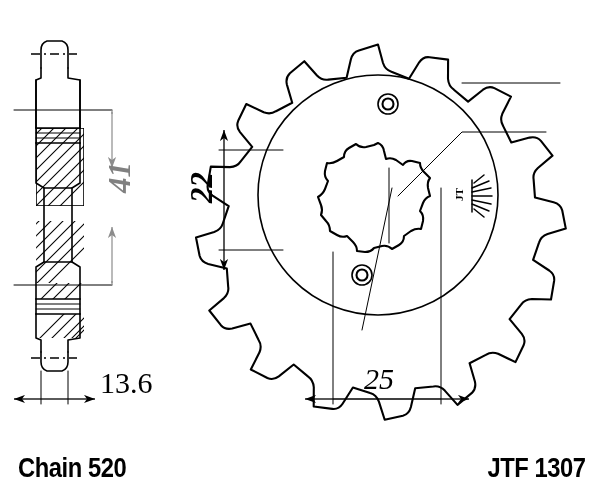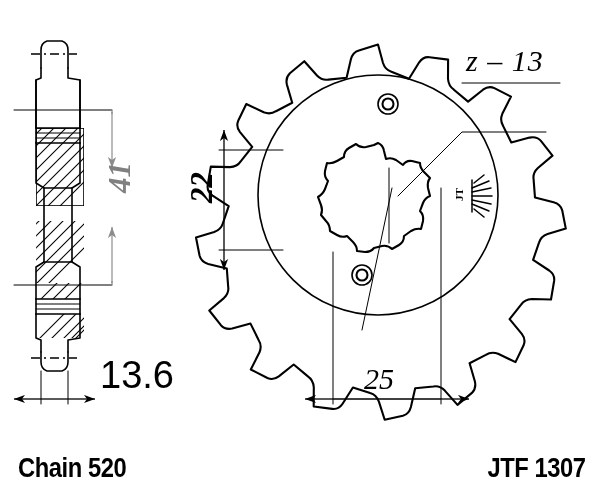--- a/index.html
+++ b/index.html
@@ -13,22 +13,22 @@
   #label-part{right:14px;top:455px;font-size:27px;font-weight:bold;
      letter-spacing:-0.5px;transform:scaleX(0.88);transform-origin:right center;}
   #label-z{left:466px;top:46px;font-size:30px;font-style:italic;
      font-family:"Liberation Serif", serif;letter-spacing:1px;}
   #label-41{left:104px;top:162px;font-size:31px;font-style:italic;font-weight:bold;
      font-family:"Liberation Serif", serif;color:#808080;
      transform:rotate(-90deg);transform-origin:center center;}
   #label-22{left:186px;top:172px;font-size:31px;font-style:italic;font-weight:bold;
      font-family:"Liberation Serif", serif;
      transform:rotate(-90deg);transform-origin:center center;}
-  #label-136{left:100px;top:356px;font-size:38px;
-     font-family:Liberation Sans, sans-serif;}
+  #label-136{left:100px;top:368px;font-size:30px;
+     font-family:Liberation Serif, serif;}
   #label-25{left:364px;top:364px;font-size:30px;font-style:italic;
      font-family:"Liberation Serif", serif;text-align:right;}
   .ln{fill:none;stroke:#000;stroke-width:1.6;stroke-linecap:round;stroke-linejoin:round;}
   .ln-thin{fill:none;stroke:#000;stroke-width:1;stroke-linecap:round;}
   .ln-hatch{fill:none;stroke:#000;stroke-width:1.1;}
   .ln-dim{fill:none;stroke:#000;stroke-width:1.3;}
   .ln-grey{fill:none;stroke:#8c8c8c;stroke-width:1.2;}
   .ln-center{fill:none;stroke:#000;stroke-width:1.3;
      stroke-dasharray:9 4 2 4;}
   .ln-heavy{fill:none;stroke:#000;stroke-width:2.1;stroke-linejoin:round;}
@@ -266,21 +266,20 @@
       <line x1="474" y1="183" x2="484" y2="175"></line>
       <line x1="474" y1="209" x2="484" y2="217"></line>
       <line x1="472" y1="192" x2="491" y2="188"></line>
       <line x1="472" y1="200" x2="491" y2="204"></line>
     </g>
     <text x="463" y="201" fill="#000" font-size="11" font-family="Liberation Serif, serif" font-weight="bold" transform="rotate(-90 463 201)" aria-label="JT">JT</text>
   </g>
 
 </svg>
 
-<div class="lbl" id="label-z">z – 13</div>
 
 <div class="lbl" id="label-41">41</div>
 
 <div class="lbl" id="label-22">22</div>
 
 <div class="lbl" id="label-136">13.6</div>
 
 <div class="lbl" id="label-25">25</div>
 
 <div class="lbl" id="label-chain">Chain 520</div>

